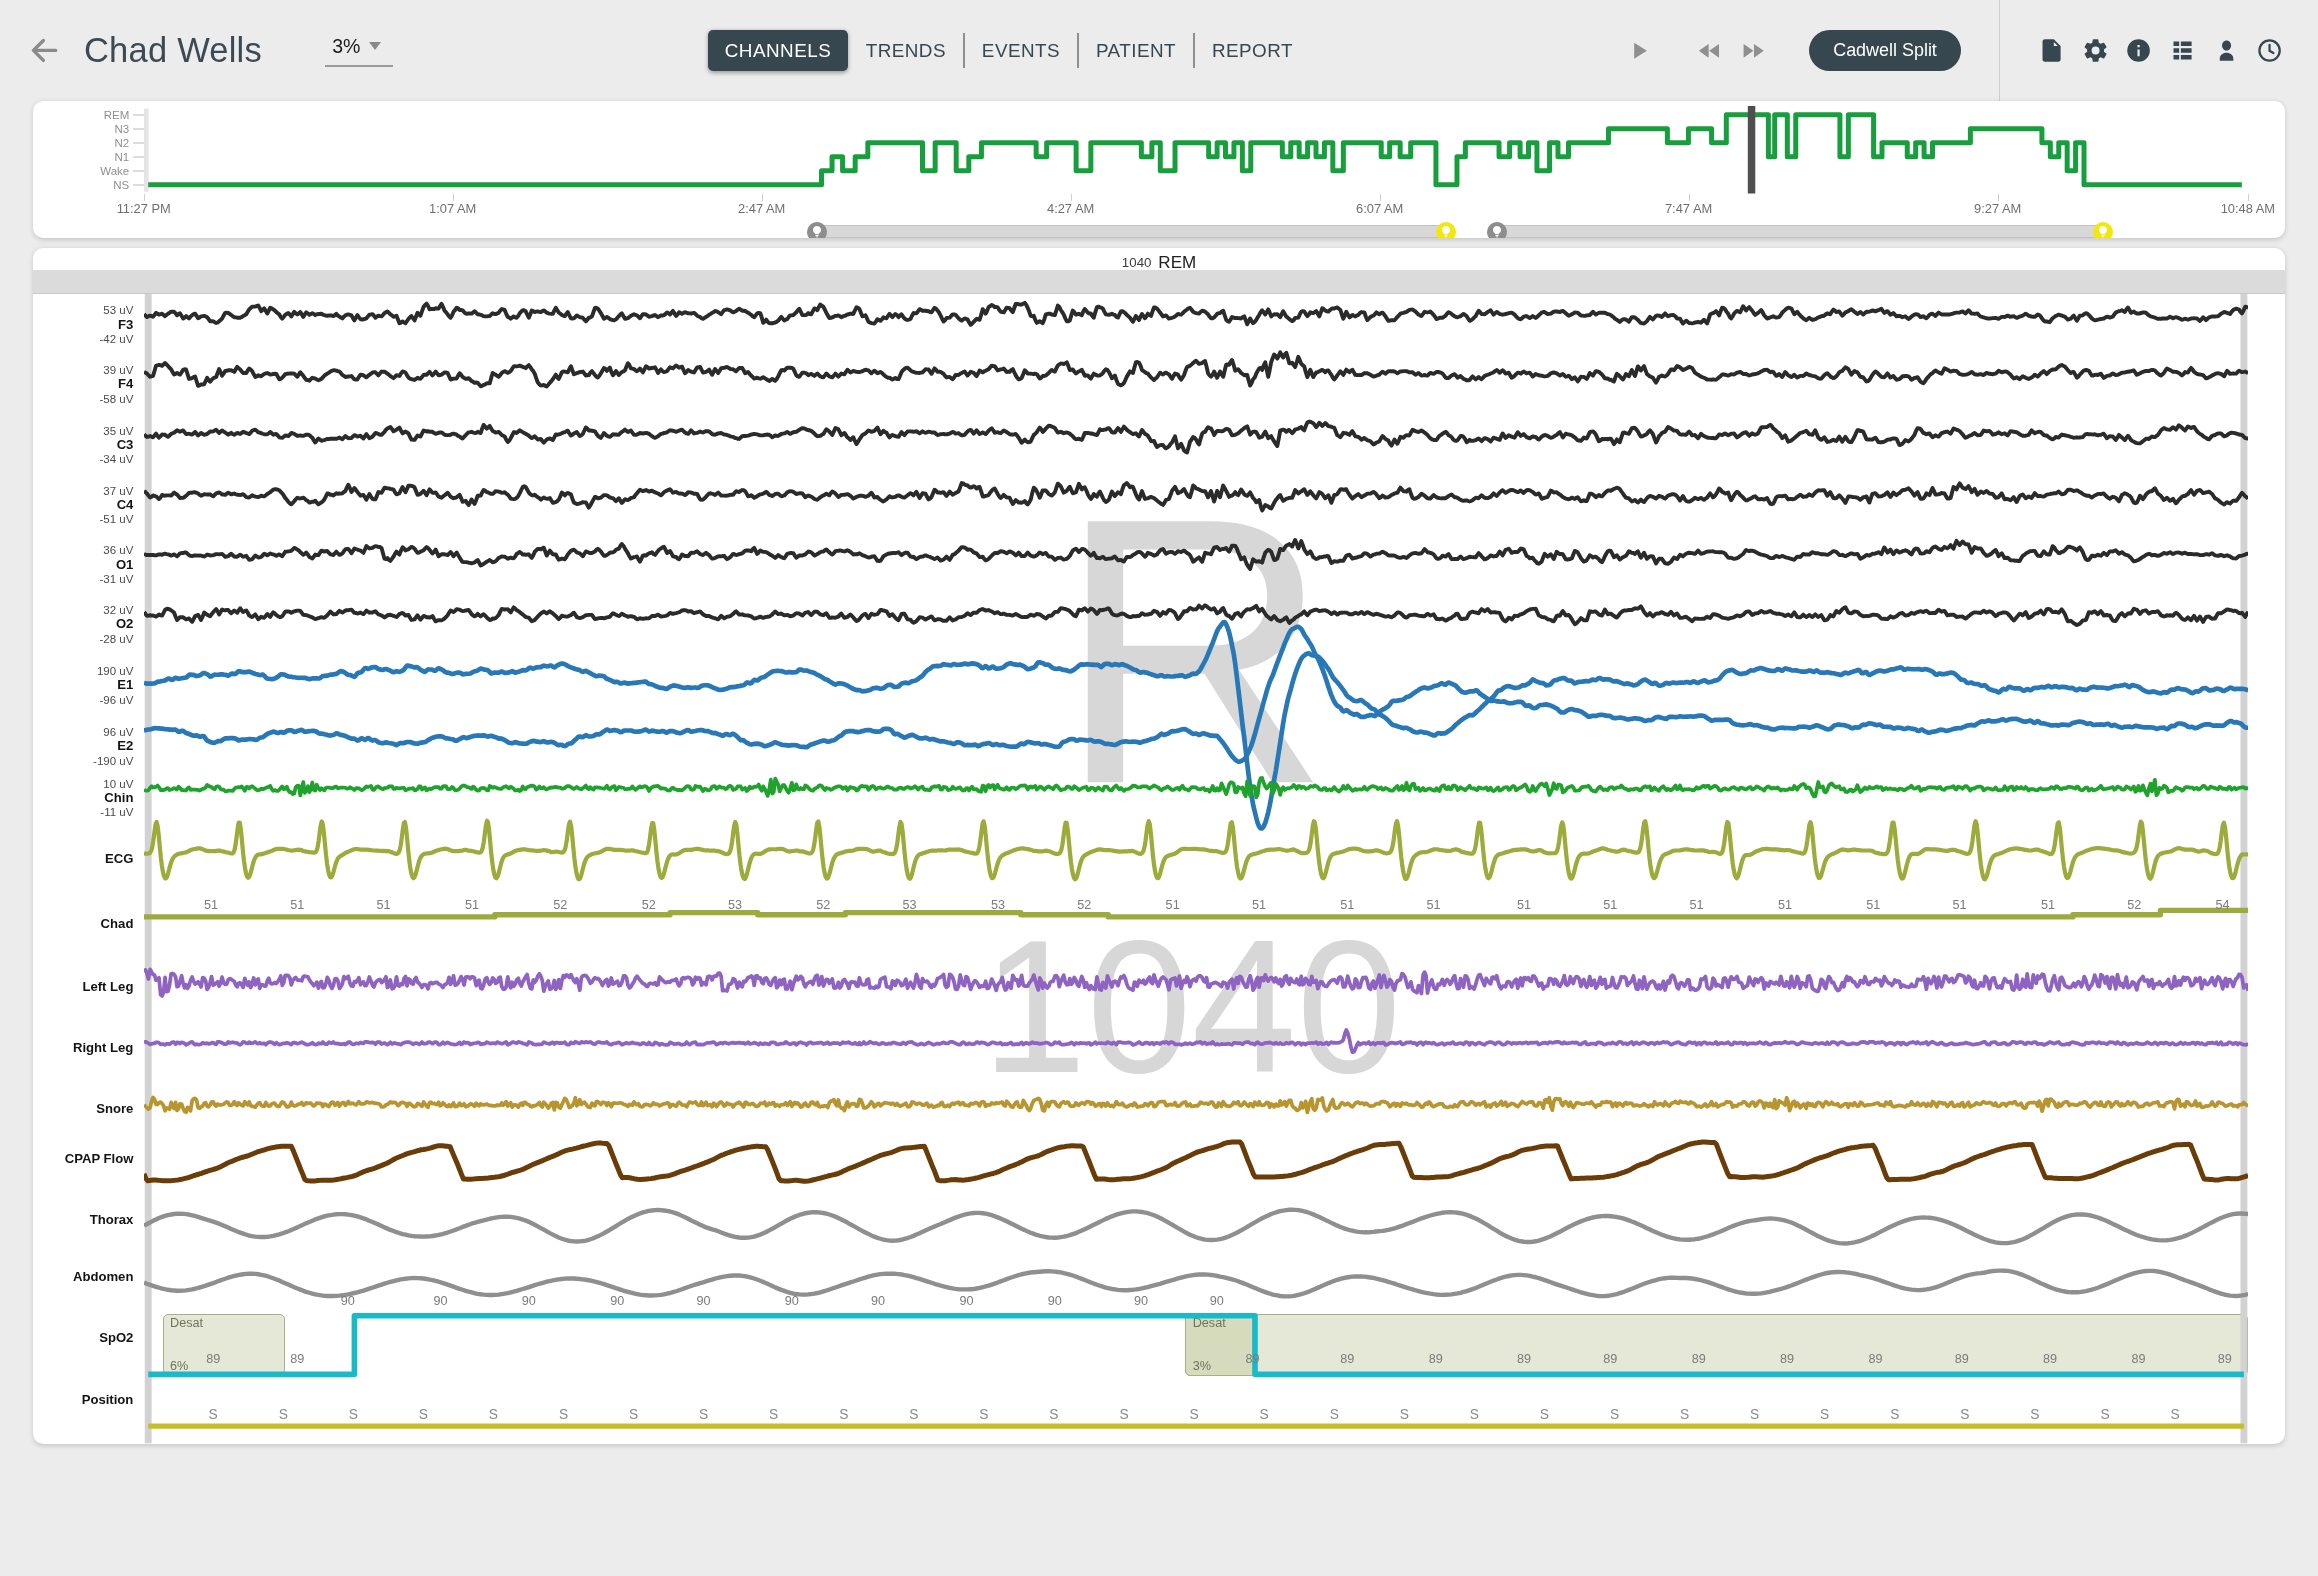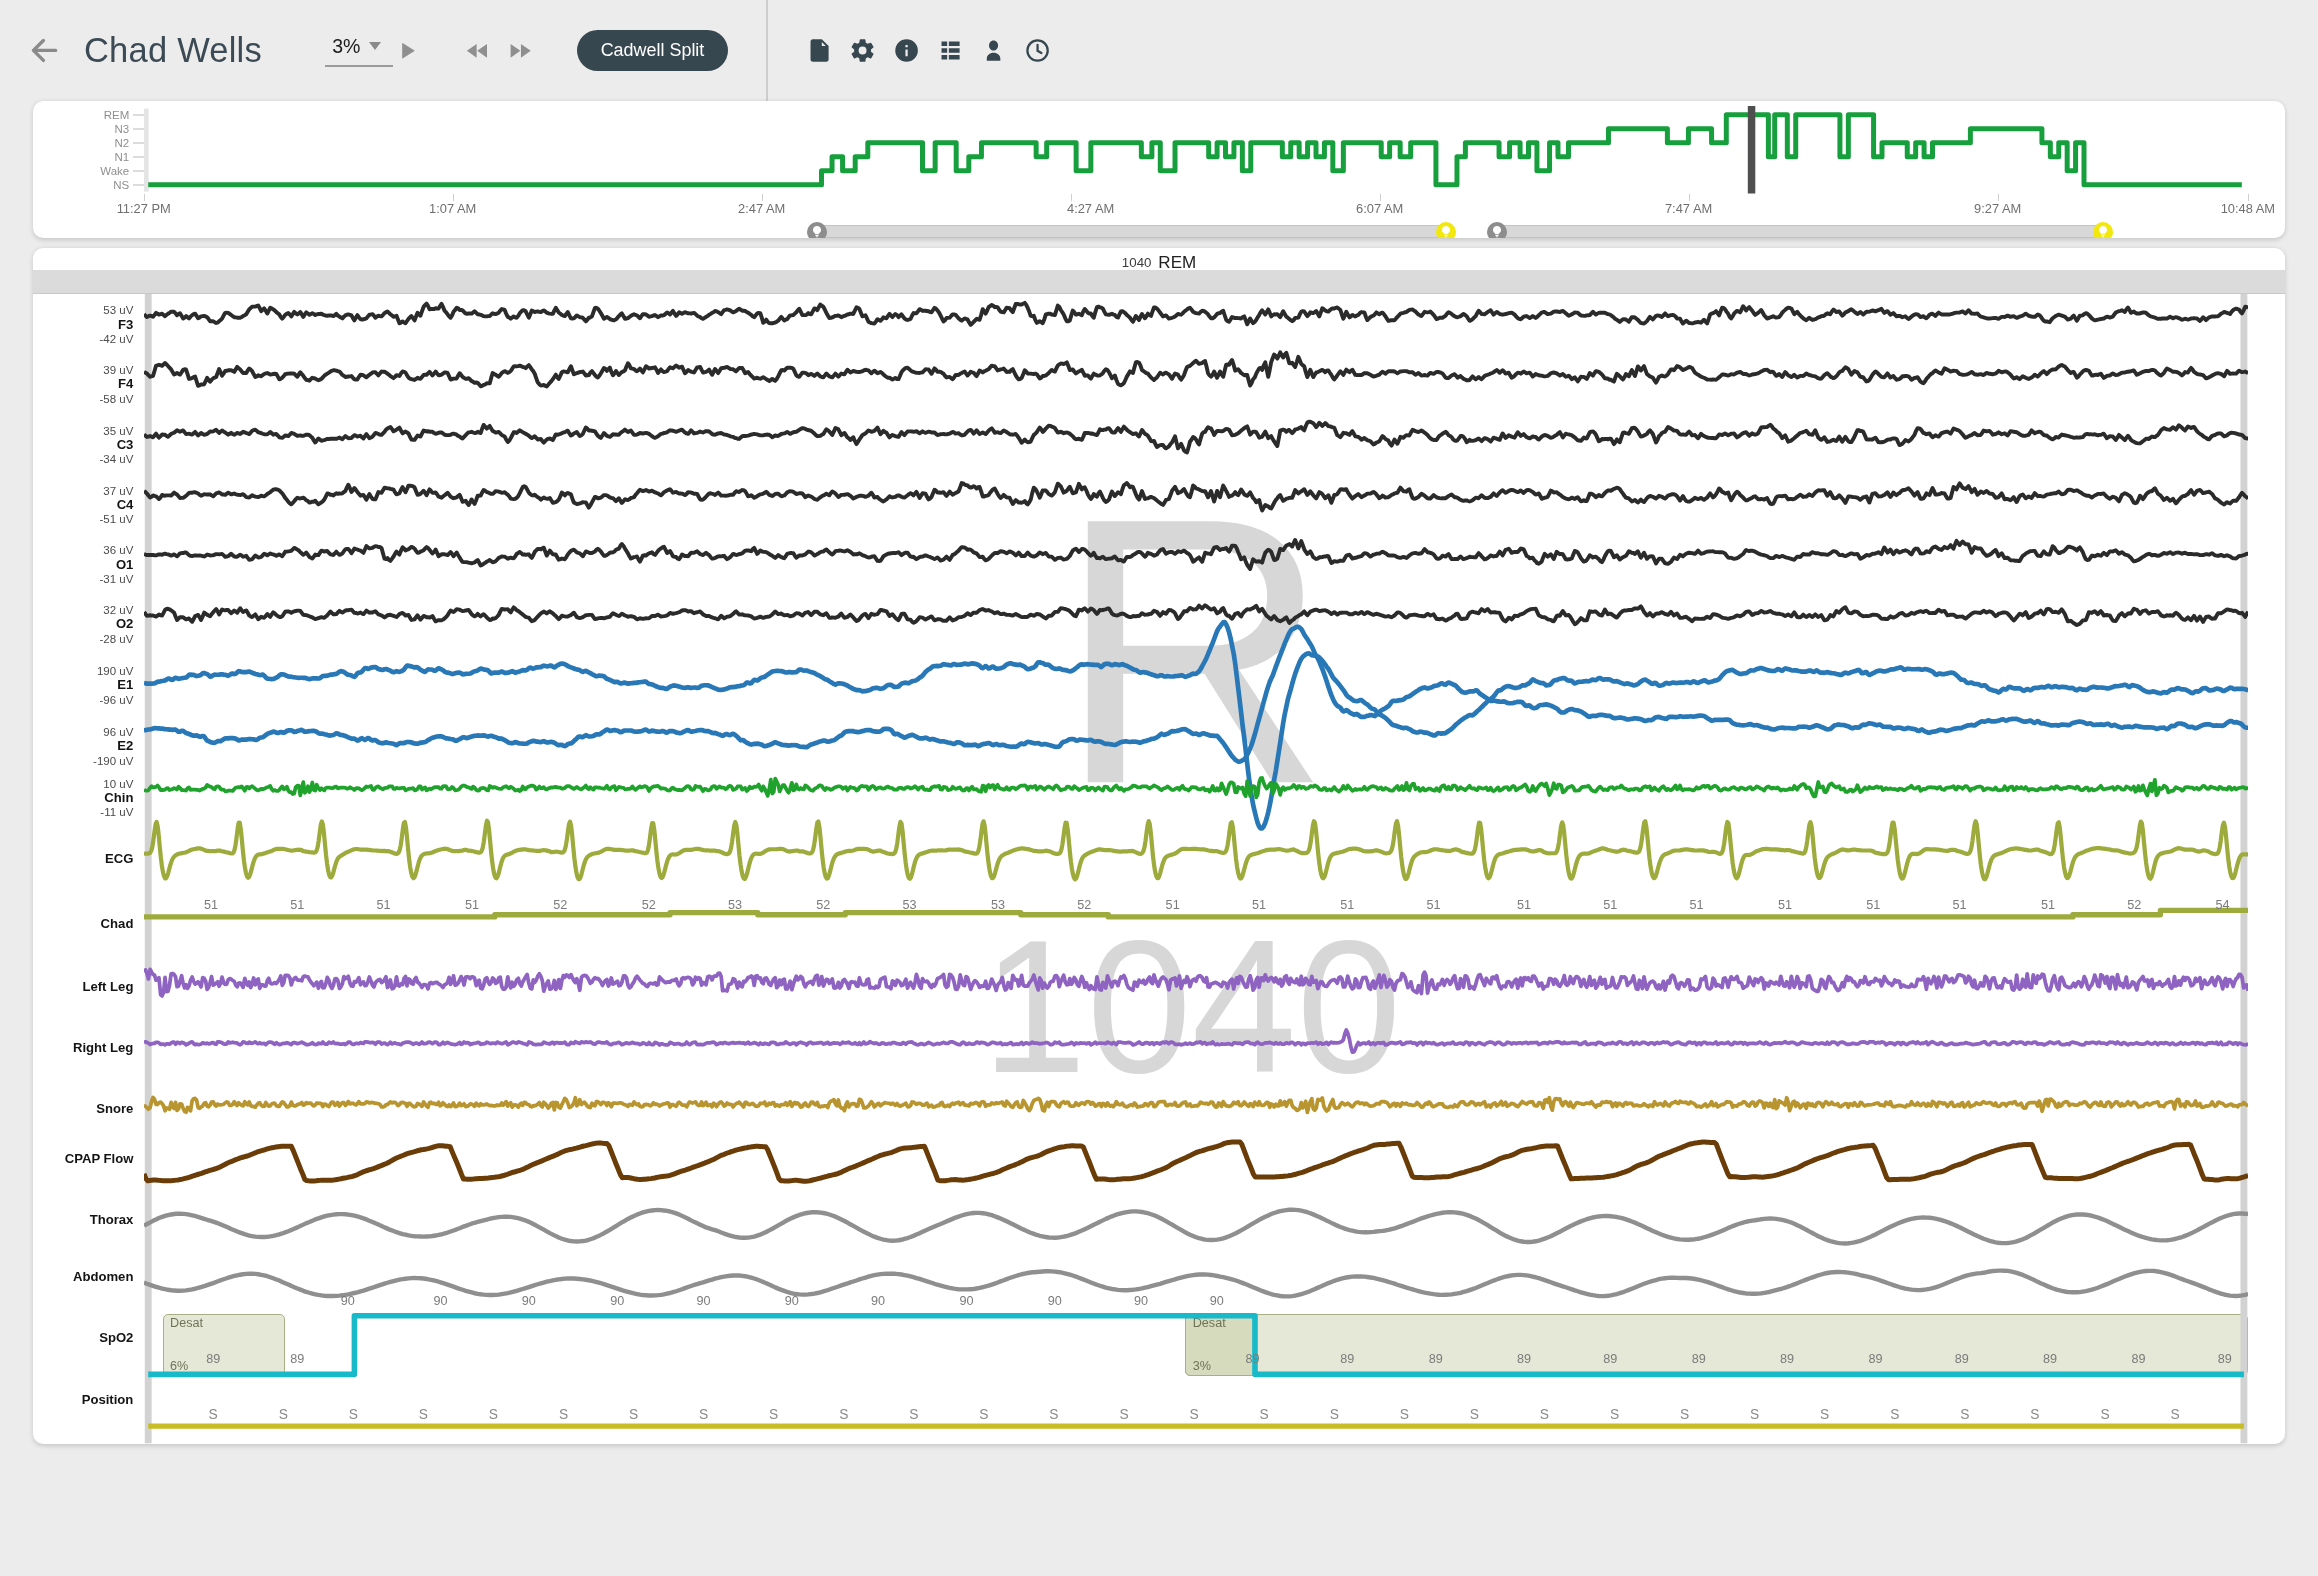--- a/index.html
+++ b/index.html
@@ -91,20 +91,30 @@
             <path d="M20 12H6.5M12 5.5 5.5 12l6.5 6.5" fill="none" stroke="currentColor" stroke-width="2.2" stroke-linecap="round" stroke-linejoin="round"></path>
           </svg>
       </button>
       <h1 class="page-title">Chad Wells</h1>
       <div class="zoom-dd">
         <span class="zv">3%</span>
         <span class="caret"></span>
       </div>
     </div>
 
+    <nav class="tabs" id="tabs">
+        <button class="tab active">CHANNELS</button>
+        <button class="tab">TRENDS</button>
+        <span class="tab-sep"></span>
+        <button class="tab">EVENTS</button>
+        <span class="tab-sep"></span>
+        <button class="tab">PATIENT</button>
+        <span class="tab-sep"></span>
+        <button class="tab">REPORT</button>
+      </nav>
 
     <div class="tb-right">
       <button class="pb-btn" title="Play">
         <svg viewBox="0 0 24 24">
             <path d="M8 5v14l11-7z" fill="currentColor"></path>
           </svg>
       </button>
       <span class="pb-gap"></span>
       <button class="pb-btn" title="Rewind">
         <svg viewBox="0 0 24 24">
@@ -179,21 +189,21 @@
       </div>
     </div>
     <div class="hyp-times" id="hypTimes">
         <div class="hyp-ttick" style="left: 0%;"></div>
         <div class="hyp-time" style="left: 0%;">11:27 PM</div>
         <div class="hyp-ttick" style="left: 14.68%;"></div>
         <div class="hyp-time" style="left: 14.68%;">1:07 AM</div>
         <div class="hyp-ttick" style="left: 29.37%;"></div>
         <div class="hyp-time" style="left: 29.37%;">2:47 AM</div>
         <div class="hyp-ttick" style="left: 44.05%;"></div>
-        <div class="hyp-time" style="left: 44.05%; margin-left: 20px;">4:27 AM</div>
+        <div class="hyp-time" style="left: 44.05%;">4:27 AM</div>
         <div class="hyp-ttick" style="left: 58.74%;"></div>
         <div class="hyp-time" style="left: 58.74%;">6:07 AM</div>
         <div class="hyp-ttick" style="left: 73.42%;"></div>
         <div class="hyp-time" style="left: 73.42%;">7:47 AM</div>
         <div class="hyp-ttick" style="left: 88.11%;"></div>
         <div class="hyp-time" style="left: 88.11%;">9:27 AM</div>
         <div class="hyp-ttick" style="left: 100%;"></div>
         <div class="hyp-time" style="left: 100%;">10:48 AM</div>
       </div>
     <div class="hyp-markers" id="hypMarkers">

